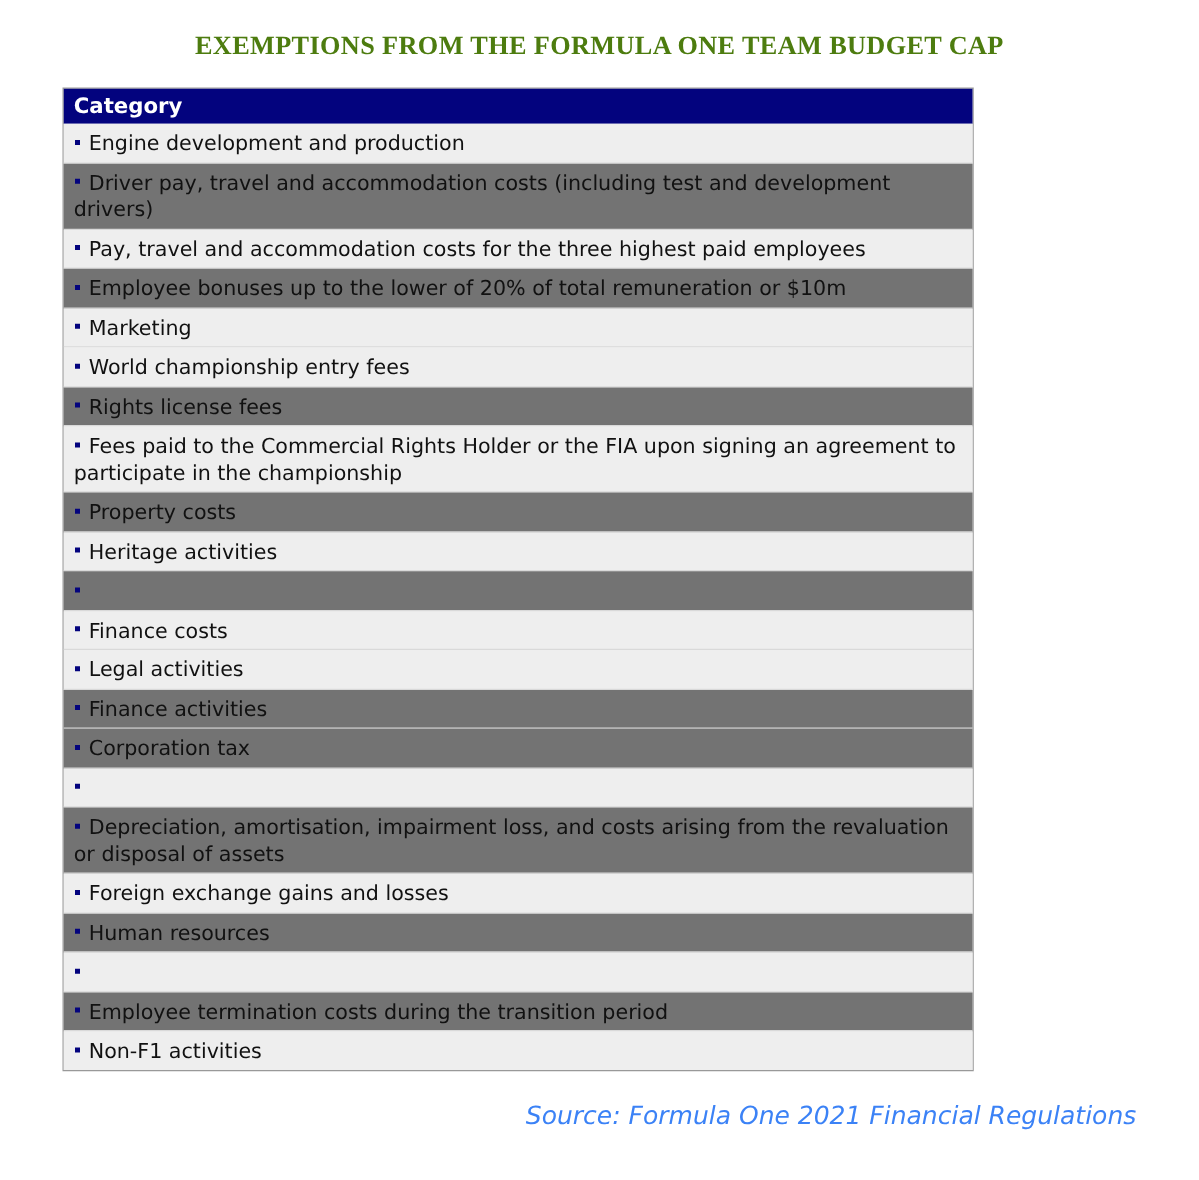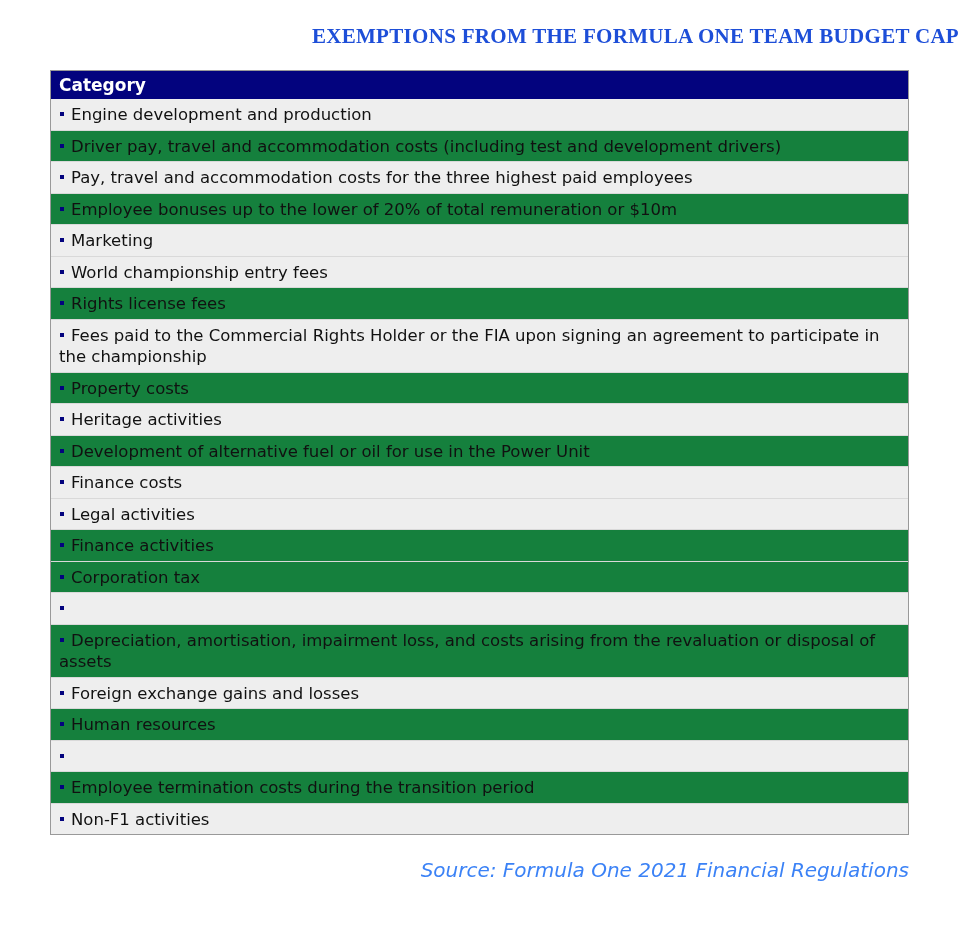--- a/index.html
+++ b/index.html
@@ -9,47 +9,47 @@
   }
   body {
     width: 959px;
     height: 944px;
     font-family: "DejaVu Sans", sans-serif;
     color: #111111;
     overflow: hidden;
   }
   .page-title {
     margin: 24px 0 0 0;
-    text-align: right;
+    text-align: center;
     font-family: "Liberation Serif", serif;
     font-weight: bold;
     font-size: 21px;
     letter-spacing: 0.3px;
-    color: #1d4ed8;
+    color: #4d7c0f;
   }
   .table-wrap {
     margin: 21px 0 0 50px;
-    width: 859px;
+    width: 729px;
     border: 1px solid var(--outer-border, #999999);
     box-sizing: border-box;
   }
   .table-header {
     background: var(--header-bg, #03037e);
     color: var(--header-text, #ffffff);
     font-weight: bold;
     font-size: 17px;
     line-height: 18px;
     padding: 5px 8px;
   }
   .row {
     font-size: 16.5px;
     line-height: 21.5px;
     padding: 5px 10px 4px 8px;
     border-bottom: 1px solid #d9d9d9;
-    background: #15803d;
+    background: #737373;
   }
   .row:last-child {
     border-bottom: none;
   }
   .row.alt {
     background: var(--row-alt-bg, #eeeeee);
   }
   .bullet {
     display: inline-block;
     width: 4px;
@@ -80,21 +80,21 @@
       <div class="row alt"><span class="bullet"></span><span>Engine development and production</span></div>
       <div class="row"><span class="bullet"></span><span>Driver pay, travel and accommodation costs (including test and development drivers)</span></div>
       <div class="row alt"><span class="bullet"></span><span>Pay, travel and accommodation costs for the three highest paid employees</span></div>
       <div class="row"><span class="bullet"></span><span>Employee bonuses up to the lower of 20% of total remuneration or $10m</span></div>
       <div class="row alt"><span class="bullet"></span><span>Marketing</span></div>
       <div class="row alt"><span class="bullet"></span><span>World championship entry fees</span></div>
       <div class="row"><span class="bullet"></span><span>Rights license fees</span></div>
       <div class="row alt"><span class="bullet"></span><span>Fees paid to the Commercial Rights Holder or the FIA upon signing an agreement to participate in the championship</span></div>
       <div class="row"><span class="bullet"></span><span>Property costs</span></div>
       <div class="row alt"><span class="bullet"></span><span>Heritage activities</span></div>
-      <div class="row"><span class="bullet"></span><span>Development of alternative fuel or oil for use in the Power Unit</span></div>
+      <div class="row"><span class="bullet"></span></div>
       <div class="row alt"><span class="bullet"></span><span>Finance costs</span></div>
       <div class="row alt"><span class="bullet"></span><span>Legal activities</span></div>
       <div class="row"><span class="bullet"></span><span>Finance activities</span></div>
       <div class="row"><span class="bullet"></span><span>Corporation tax</span></div>
       <div class="row alt"><span class="bullet"></span></div>
       <div class="row"><span class="bullet"></span><span>Depreciation, amortisation, impairment loss, and costs arising from the revaluation or disposal of assets</span></div>
       <div class="row alt"><span class="bullet"></span><span>Foreign exchange gains and losses</span></div>
       <div class="row"><span class="bullet"></span><span>Human resources</span></div>
       <div class="row alt"><span class="bullet"></span></div>
       <div class="row"><span class="bullet"></span><span>Employee termination costs during the transition period</span></div>

